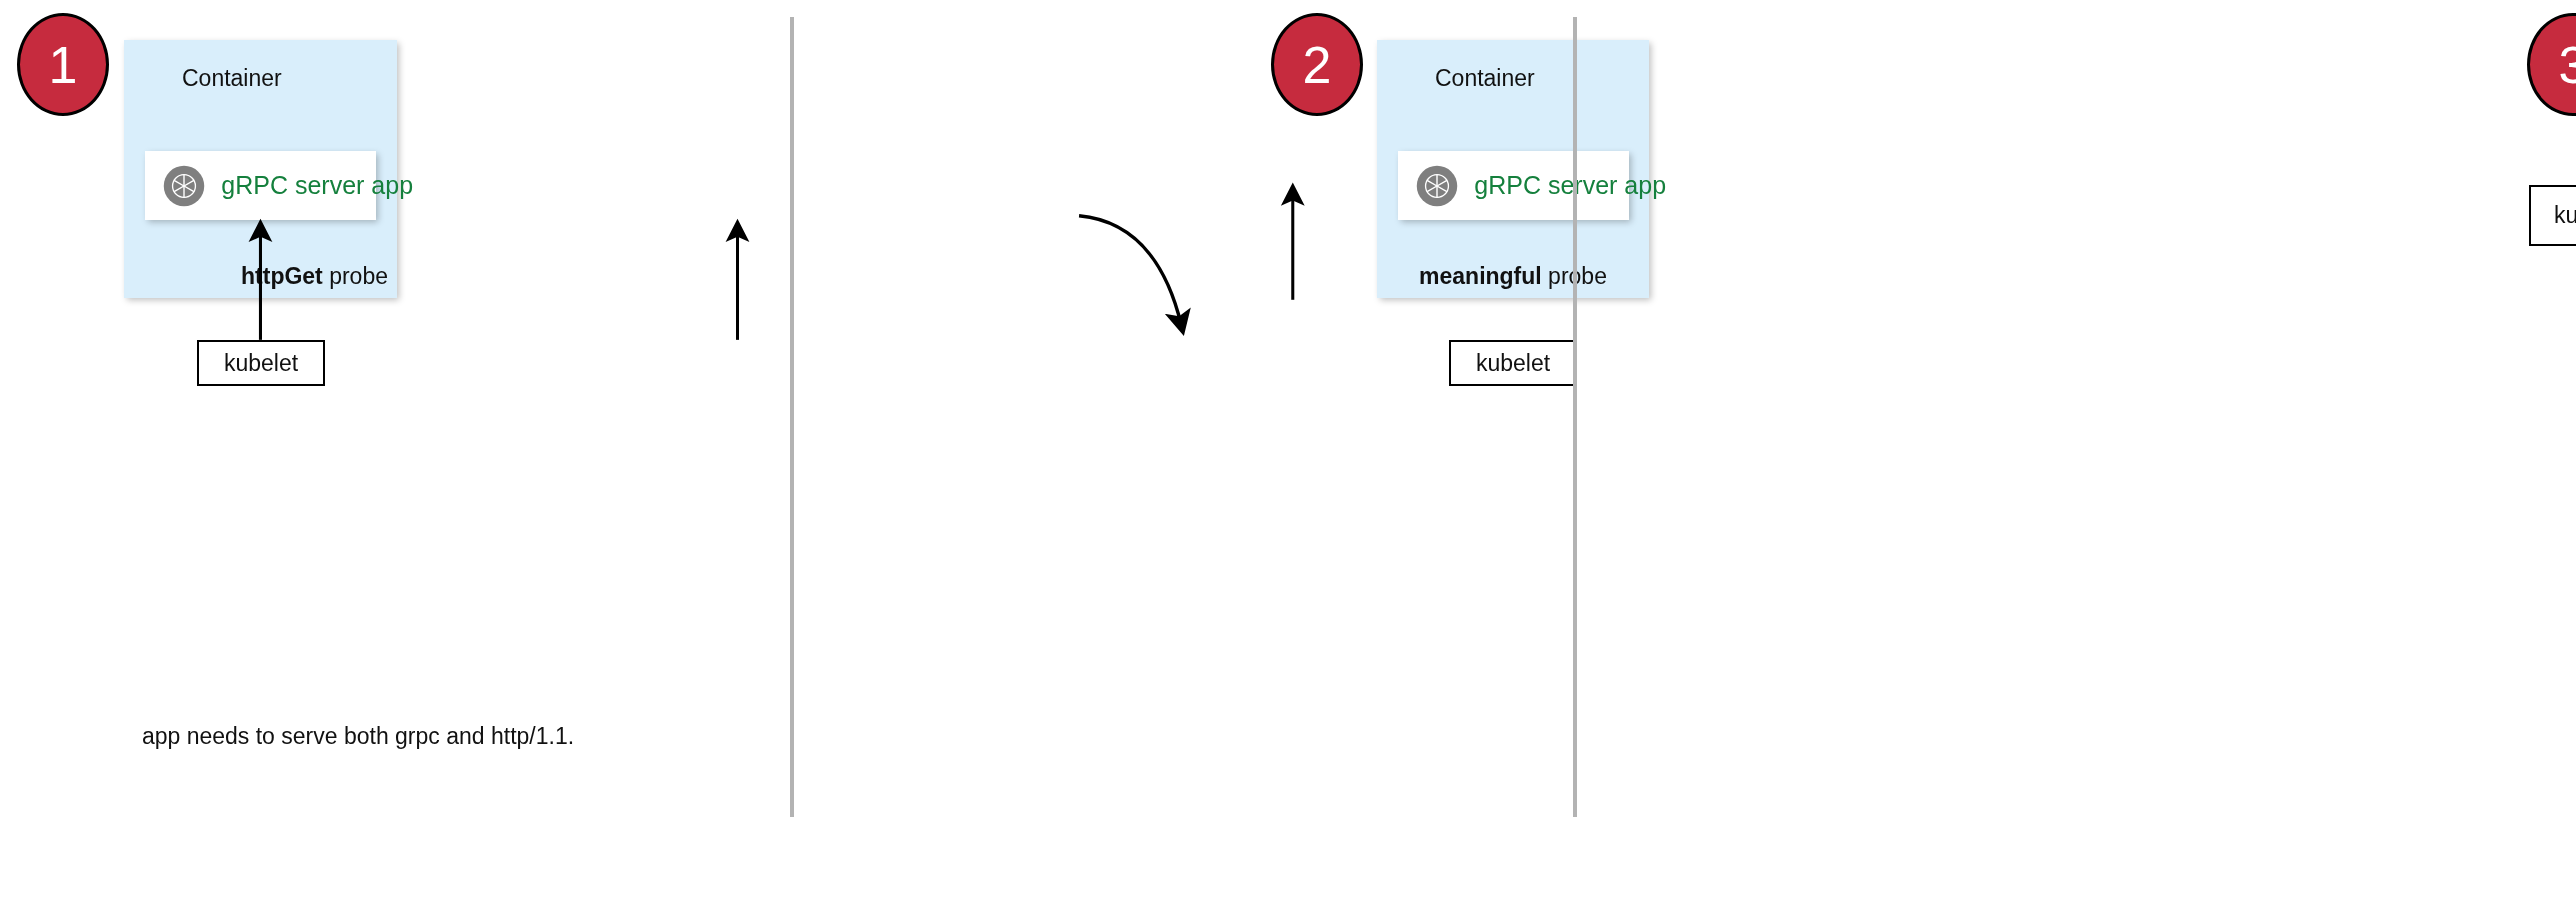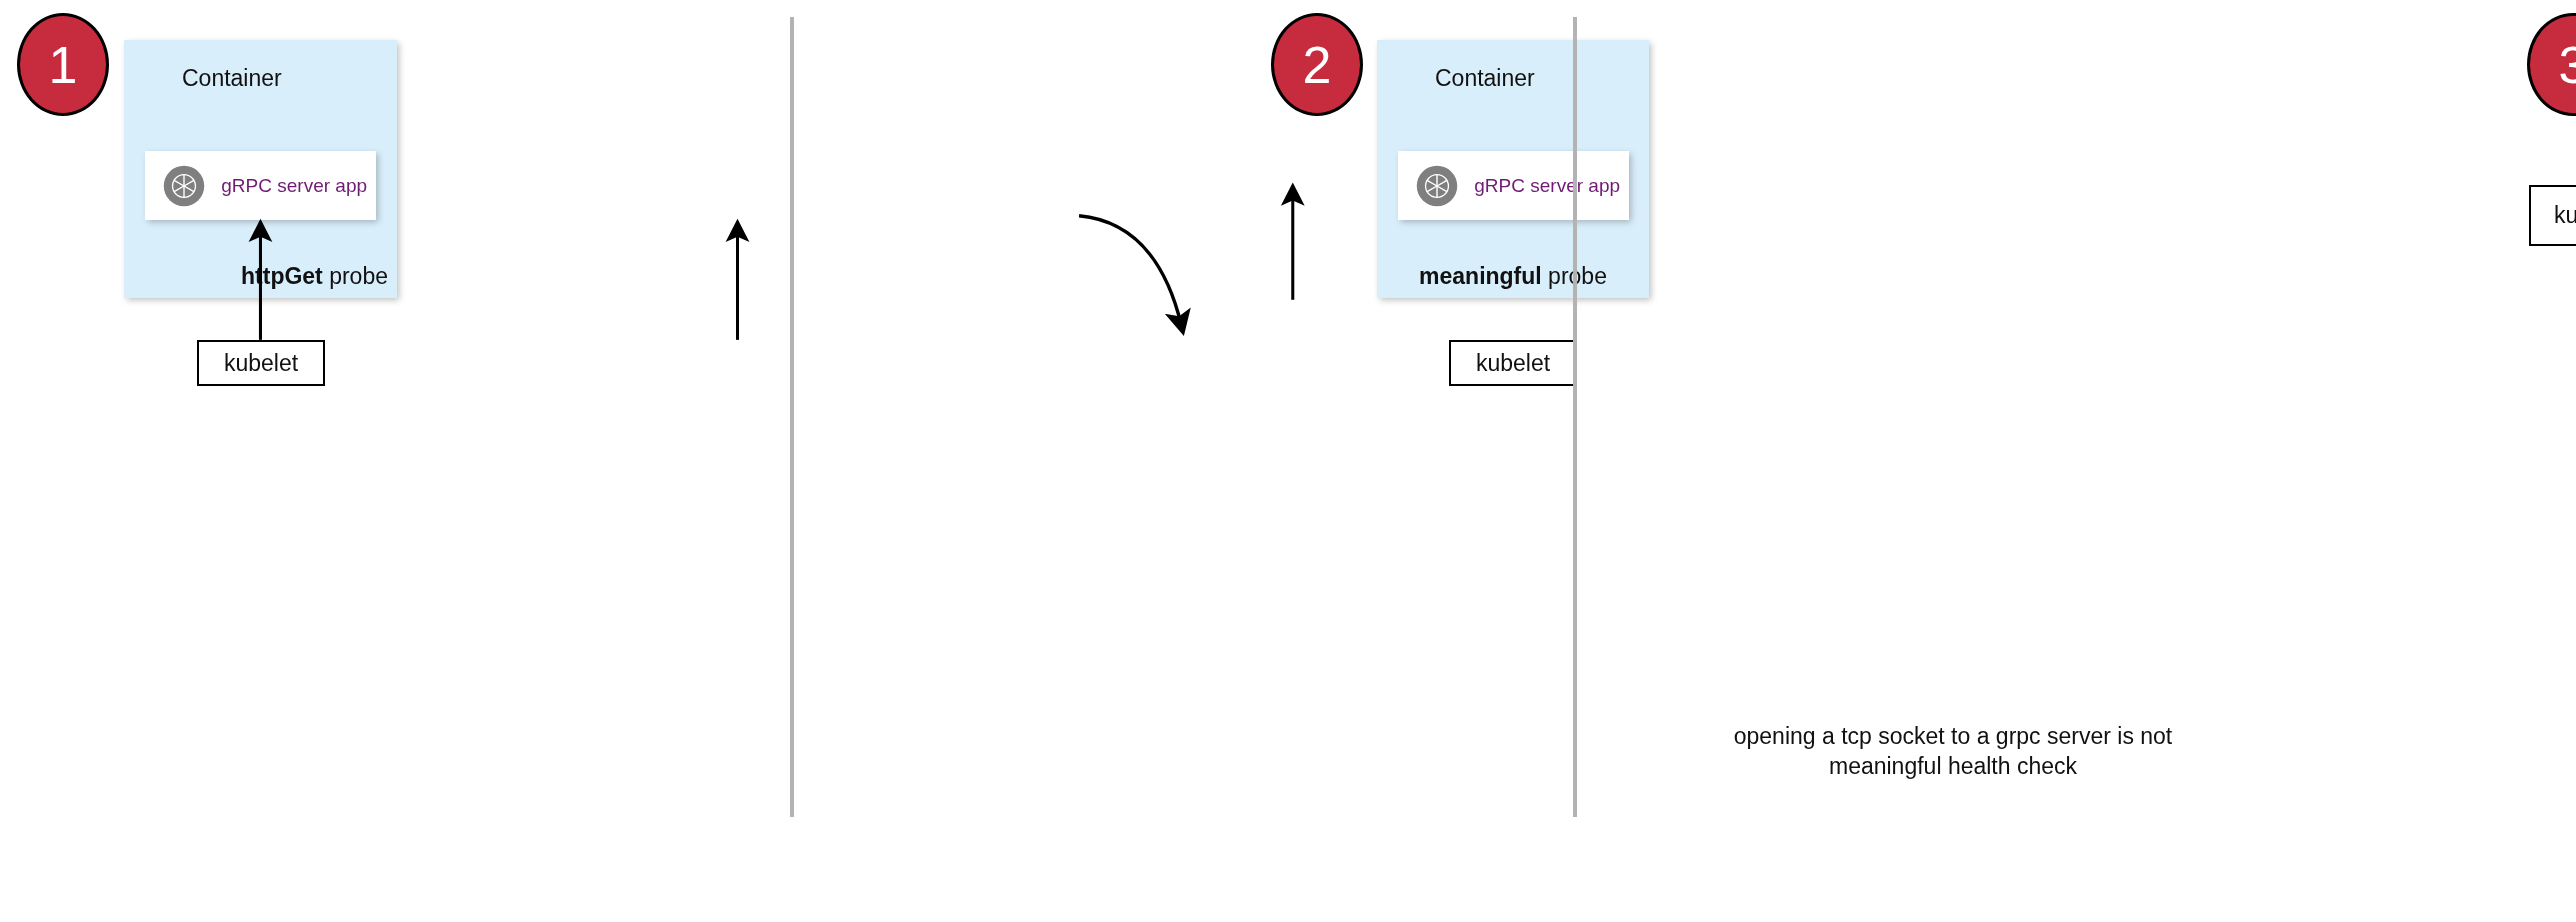--- a/index.html
+++ b/index.html
@@ -83,22 +83,22 @@
   .app-card {
     position: absolute;
     background: #ffffff;
     box-shadow: 2.9px 2.9px 6.7px rgba(0,0,0,0.26);
     display: flex;
     align-items: center;
     box-sizing: border-box;
     padding-left: 17px;
   }
   .app-card .card-label {
-    font-size: 19px;
-    color: #701a75;
+    font-size: 25px;
+    color: #15803d;
     margin-left: 15.3px;
     white-space: nowrap;
   }
   .shutter {
     width: 44px;
     height: 44px;
     flex: 0 0 44px;
     display: block;
   }
 
@@ -183,20 +183,21 @@
       </svg>
       <span class="card-label">gRPC server app</span>
     </div>
 
     <div class="edge-label" style="left:134px; top:263px; width:254px;text-align:right;">
       <b>httpGet</b><span> probe</span>
     </div>
 
     <div class="plain-box" style="left:197px; top:340px; width:128px; height:46px;">kubelet</div>
 
+    <div class="caption" id="caption-1">app needs to serve both grpc and http/1.1.</div>
   </div>
 
   <div class="panel" id="panel-2">
 
     <div class="step-badge" id="badge-2">2</div>
 
     <div class="container-box" style="left:602px; top:40px; width:272px; height:258px;">
       <div class="container-label">Container</div>
     </div>
 
@@ -224,21 +225,20 @@
       </svg>
       <span class="card-label">gRPC server app</span>
     </div>
 
     <div class="edge-label" style="left:611px; top:263px; width:254px;">
       <b>meaningful</b><span> probe</span>
     </div>
 
     <div class="plain-box" style="left:674px; top:340px; width:128px; height:46px;">kubelet</div>
 
-    <div class="caption" id="caption-2">opening a tcp socket to a grpc server is not meaningful health check</div>
   </div>
 
   <div class="panel" id="panel-3">
 
     <div class="step-badge" id="badge-3">3</div>
 
     <div class="plain-box" style="left:954px; top:185px; width:124px; height:61px;">kubelet</div>
 
   </div>
 

